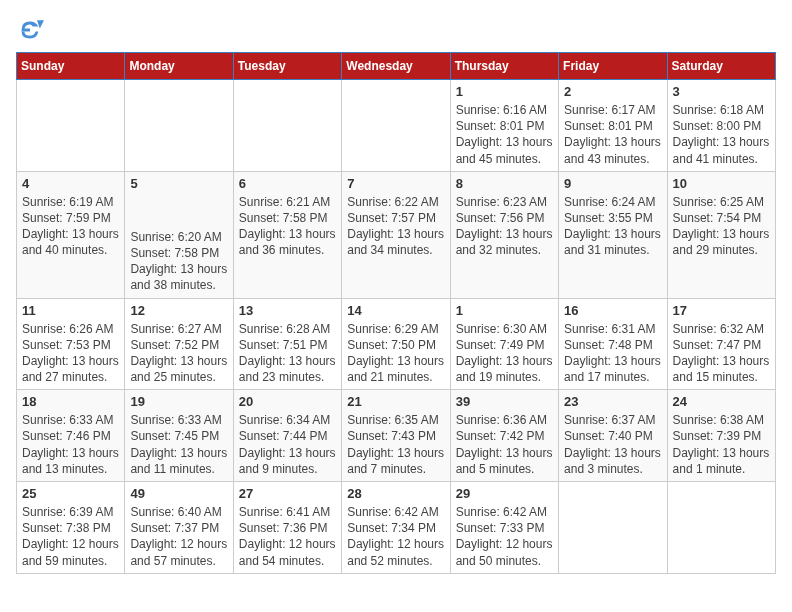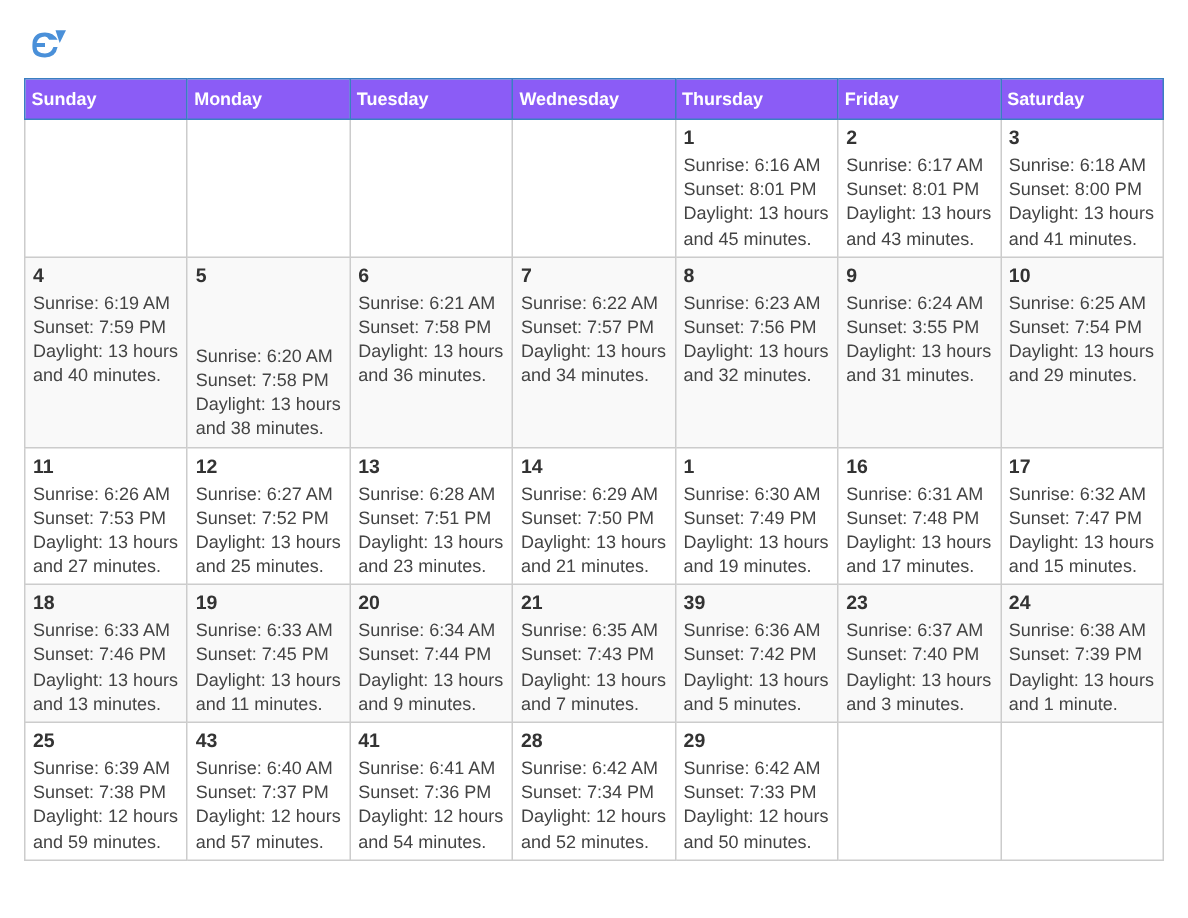--- a/index.html
+++ b/index.html
@@ -47,21 +47,21 @@
       font-size: 14px;
       color: #555;
       margin-top: 2px;
     }
     .calendar {
       width: 100%;
       border-collapse: collapse;
       font-size: 11px;
     }
     .calendar thead th {
-      background-color: #8b5cf6;
+      background-color: #b91c1c;
       color: #fff;
       padding: 6px 4px;
       text-align: left;
       font-size: 12px;
       font-weight: bold;
       border: 1px solid #3a7fc1;
     }
     .calendar tbody td {
       border: 1px solid #ccc;
       vertical-align: top;
@@ -335,29 +335,29 @@
         <td>
           <div class="cell-content">
             <div class="day-number">25</div>
             <div class="day-info" style="white-space: pre-line;">Sunrise: 6:39 AM
 Sunset: 7:38 PM
 Daylight: 12 hours and 59 minutes.</div>
           </div>
         </td>
         <td>
           <div class="cell-content">
-            <div class="day-number">43</div>
+            <div class="day-number">49</div>
             <div class="day-info" style="white-space: pre-line;">Sunrise: 6:40 AM
 Sunset: 7:37 PM
 Daylight: 12 hours and 57 minutes.</div>
           </div>
         </td>
         <td>
           <div class="cell-content">
-            <div class="day-number">41</div>
+            <div class="day-number">27</div>
             <div class="day-info" style="white-space: pre-line;">Sunrise: 6:41 AM
 Sunset: 7:36 PM
 Daylight: 12 hours and 54 minutes.</div>
           </div>
         </td>
         <td>
           <div class="cell-content">
             <div class="day-number">28</div>
             <div class="day-info" style="white-space: pre-line;">Sunrise: 6:42 AM
 Sunset: 7:34 PM

